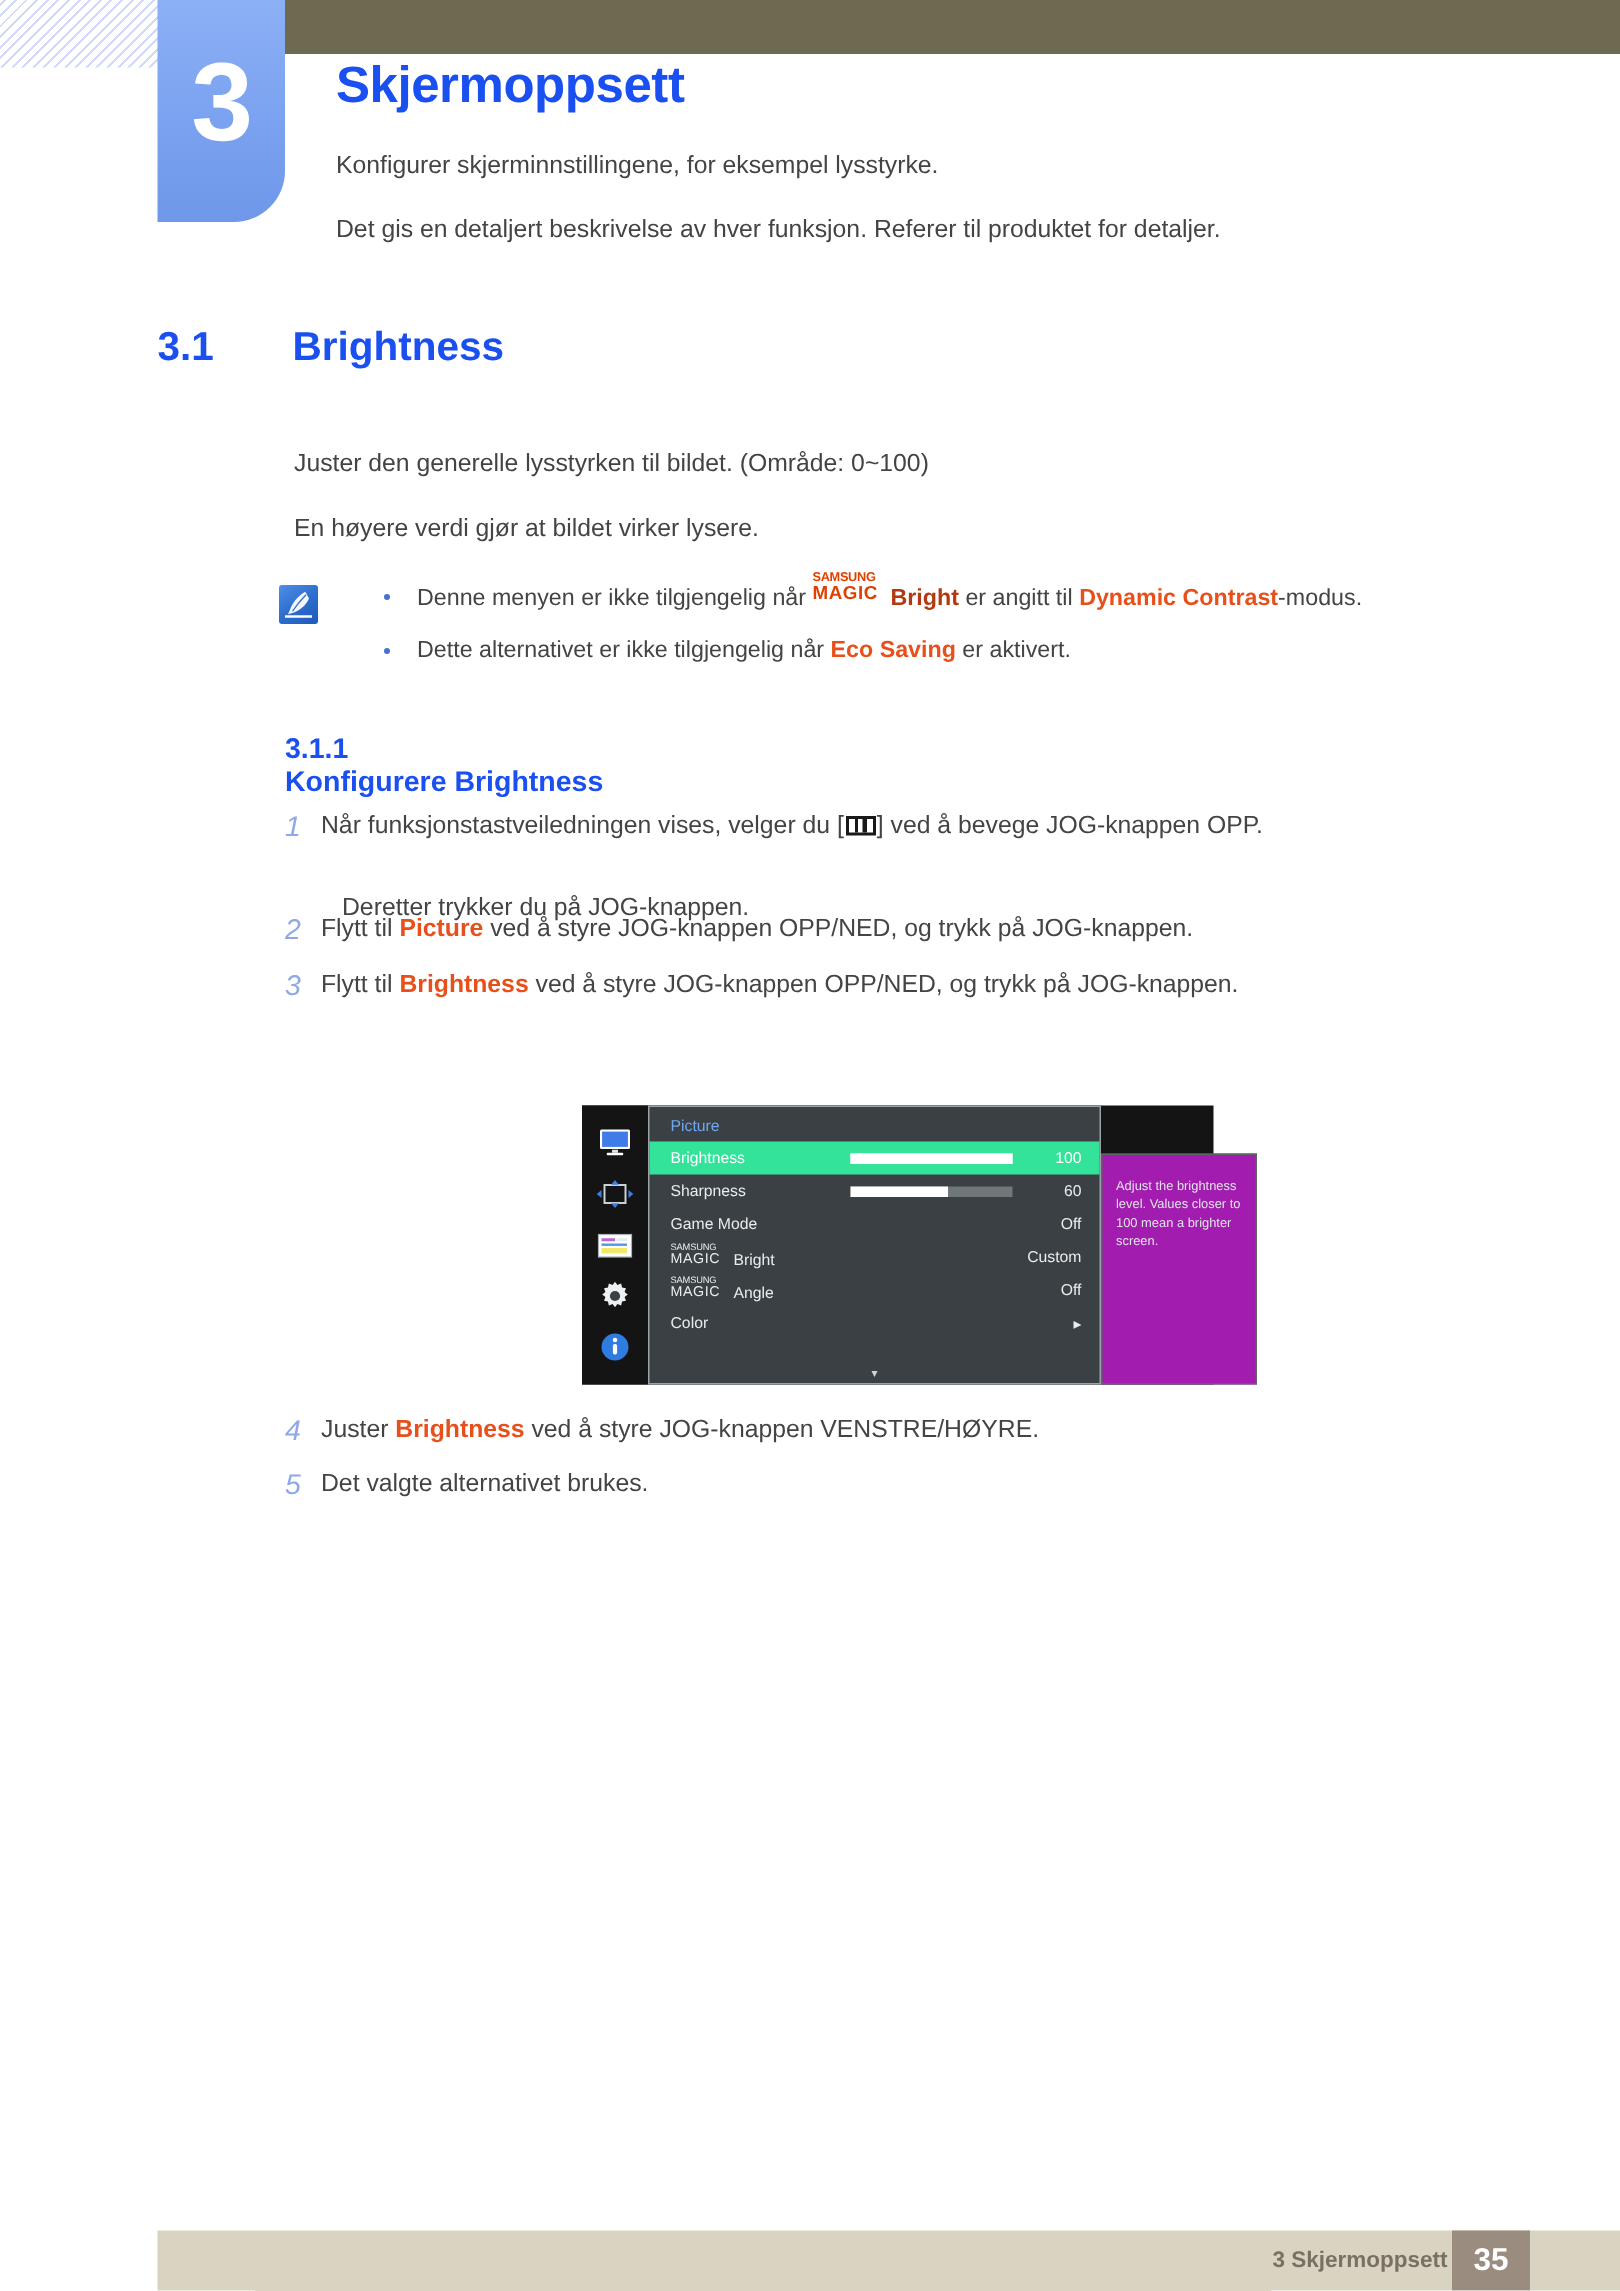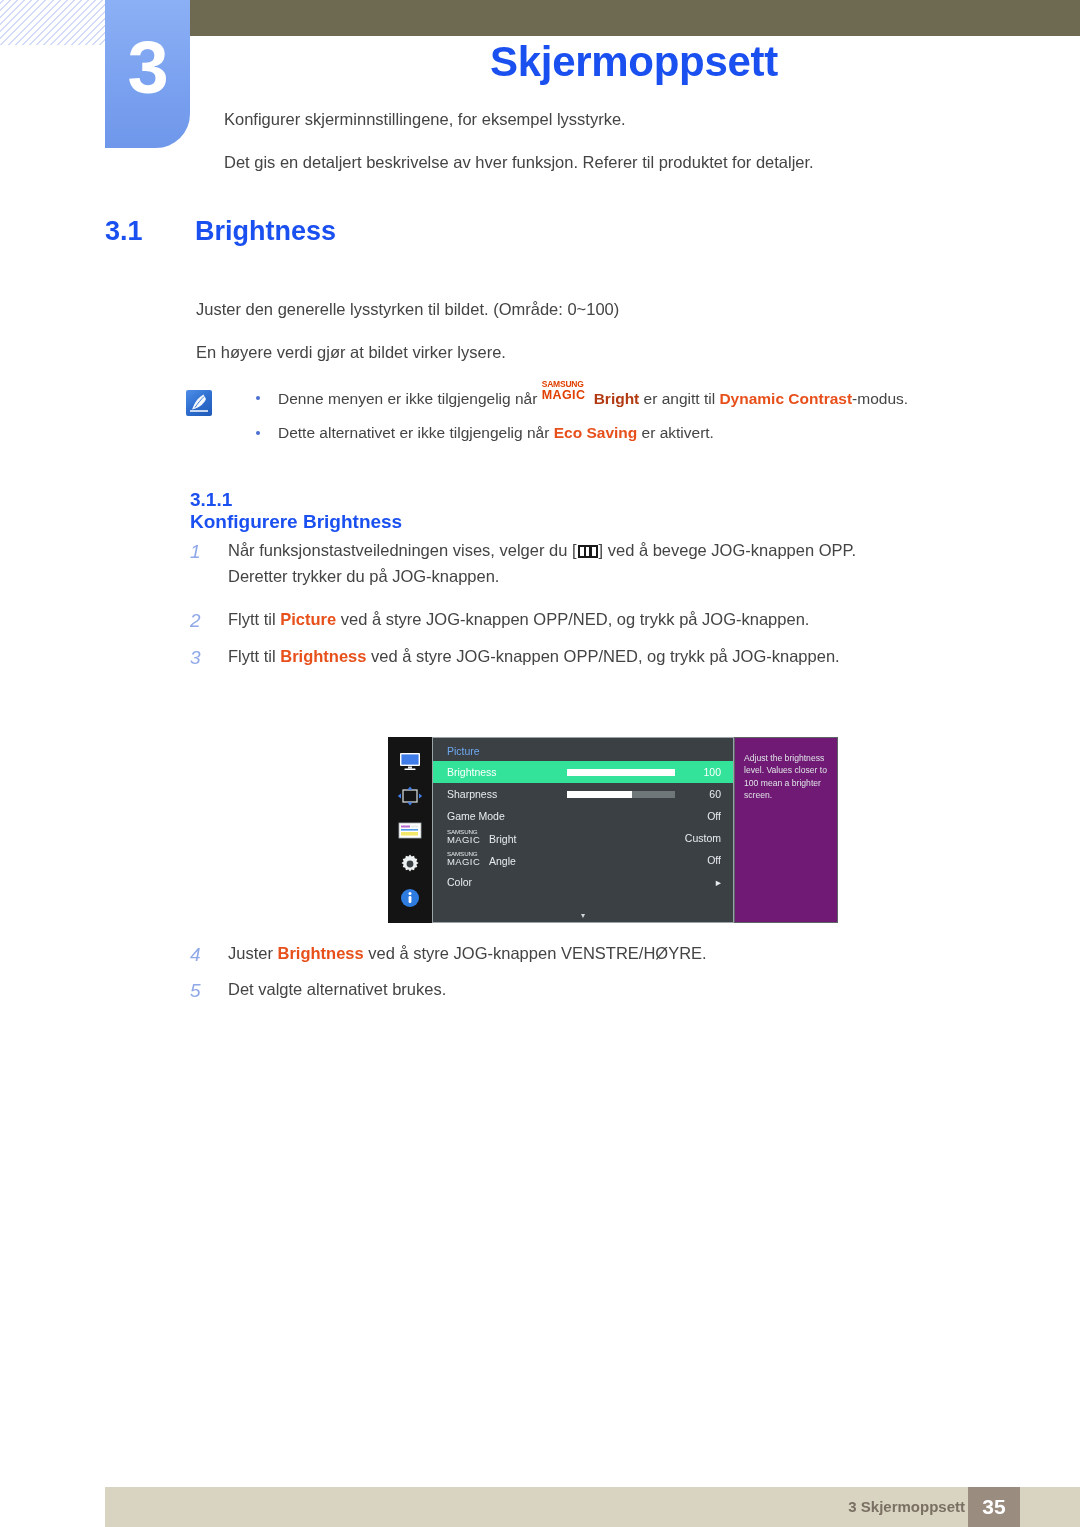--- a/index.html
+++ b/index.html
@@ -58,24 +58,23 @@
   }
 
   
   .chapter-head {
     position: absolute;
     left: 224px; top: 38px;
     width: 820px;
   }
   .chapter-title {
     color: #1a4ff0;
-    font-size: 42px;
+    font-size: 34px;
     font-weight: bold;
     letter-spacing: -0.3px;
-    text-align: center;
   }
   .chapter-sub {
     color: #444444;
     font-size: 16.5px;
     margin-top: 22px;
     line-height: 1.35;
   }
   .chapter-sub2 {
     color: #444444;
     font-size: 16.5px;
@@ -200,22 +199,22 @@
     line-height: 1.35;
   }
   .step .idx {
     position: absolute;
     left: 0; top: 0;
     width: 30px;
     color: #8fa8e8;
     font-size: 19px;
     font-style: italic;
   }
-  .step .txt { margin-left: 38px; }
-  .step .cont { margin-left: 38px; margin-top: 4px; }
+  .step .txt { margin-left: 24px; }
+  .step .cont { margin-left: 38px; margin-top: 33px; }
 
   #s1 { top: 539px; }
   #s2 { top: 608px; }
   #s3 { top: 645px; }
   #s4 { top: 942px; }
   #s5 { top: 978px; }
 
   .jogbtn {
     display: inline-block;
     width: 20px; height: 13px;
@@ -298,26 +297,27 @@
   }
   .osd-caret {
     position: absolute;
     left: 50%; bottom: 2px;
     transform: translateX(-50%);
     color: #cfd6d8;
     font-size: 8px;
   }
   .osd-help {
     flex: 0 0 104px;
-    background: #701a75;
+    background: #a21caf;
     border: 1px solid #5d6467;
     color: #dfe4e6;
     font-size: 8.6px;
     line-height: 1.45;
     padding: 14px 8px 0 9px;
+    margin-top: 32px;
   }
 
   .smagic-osd {
     position: relative;
     display: inline-block;
     width: 42px;
     height: 13px;
     vertical-align: -1px;
   }
   .smagic-osd .o1 {

